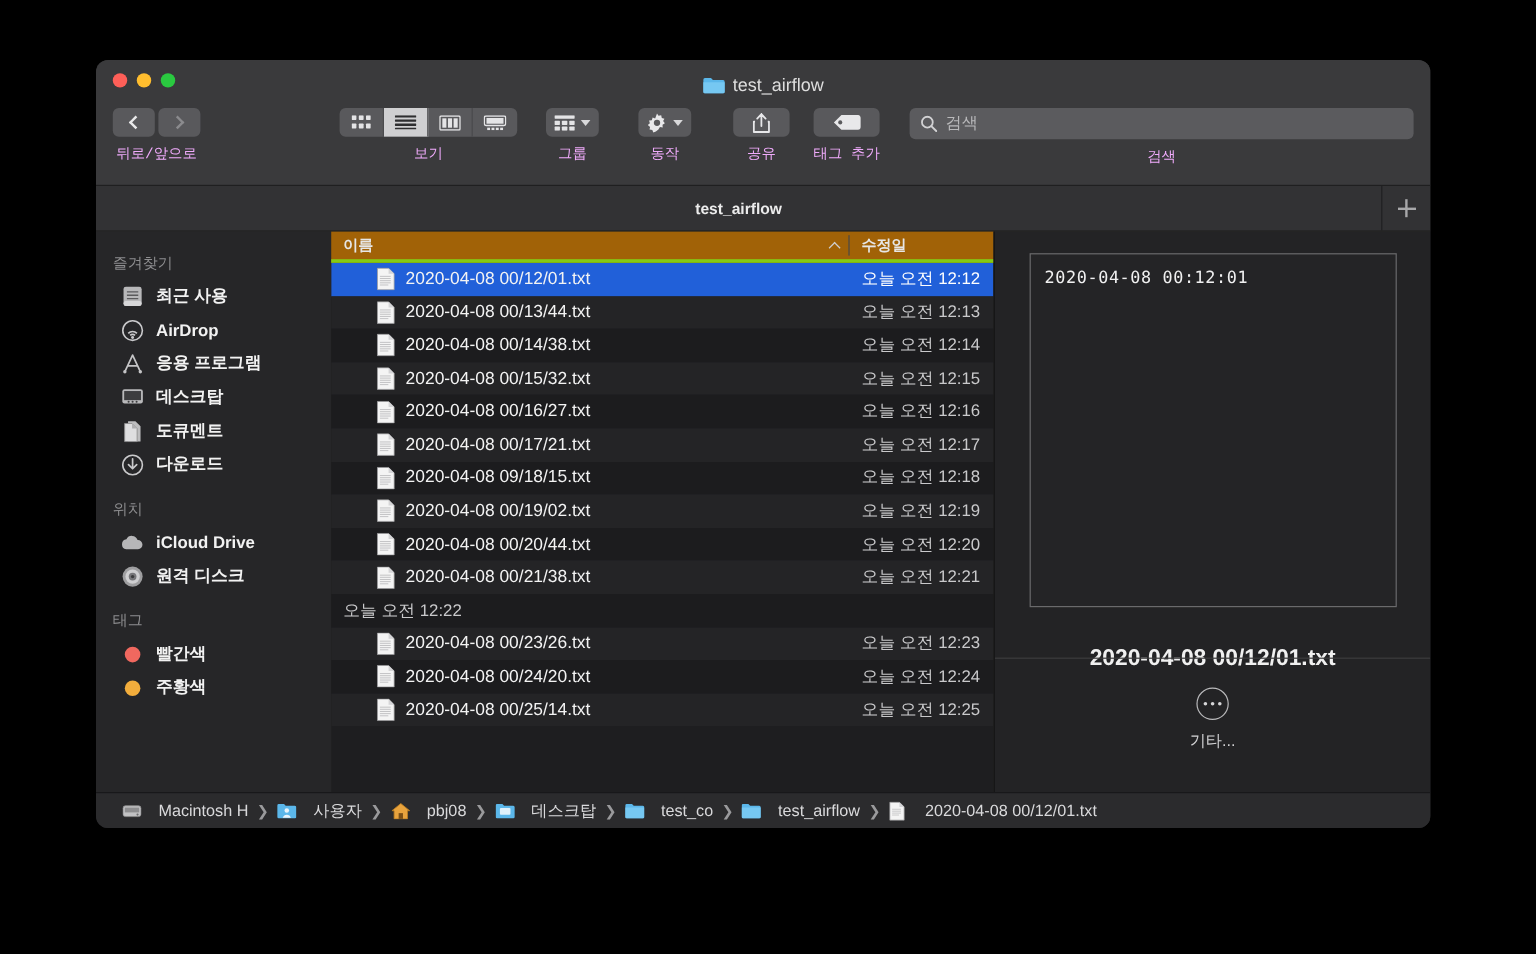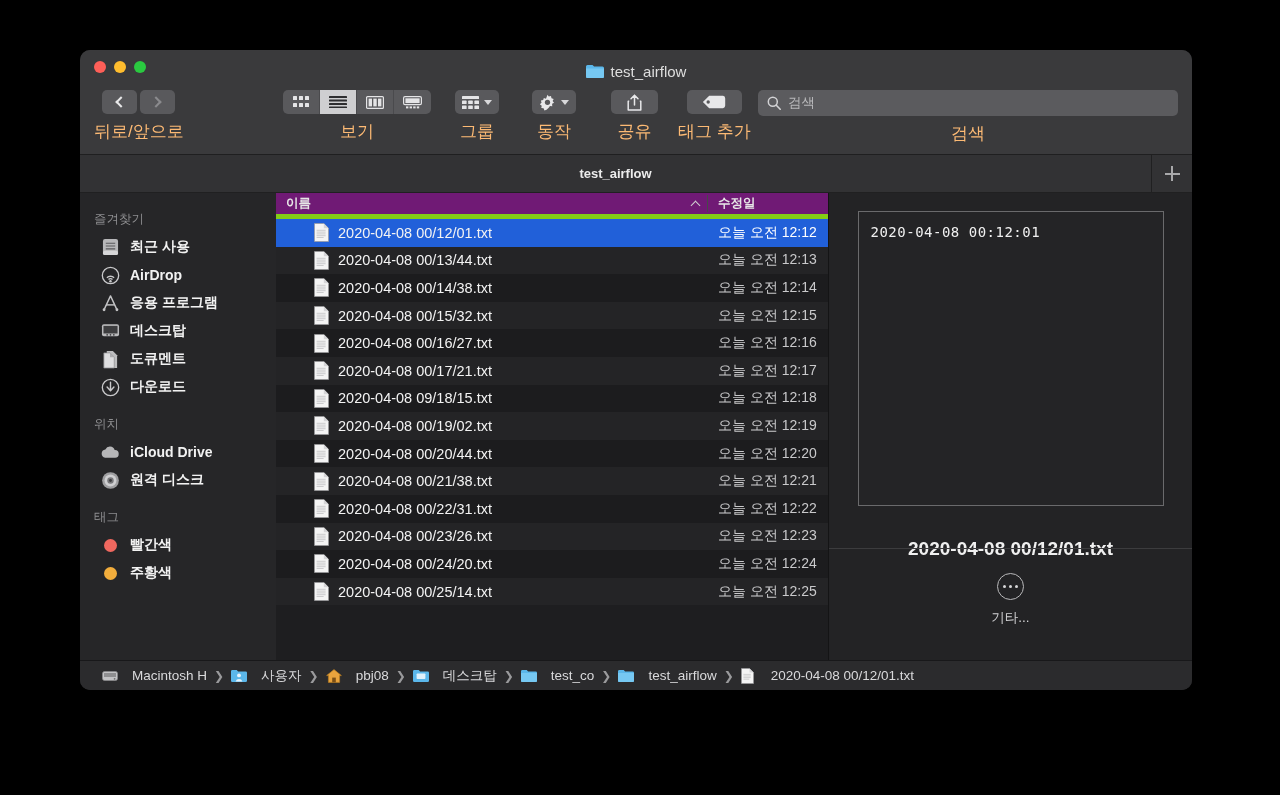--- a/index.html
+++ b/index.html
@@ -27,21 +27,21 @@
   .light.yellow { background:#ffbd2e; }
   .light.green  { background:#2ac940; }
 
   .win-title {
     position:absolute; left:0; right:0; top:11px; height:20px;
     display:flex; align-items:center; justify-content:center; gap:7px;
     font-size:15px; color:#dedede; font-weight:400;
   }
 
   .tb-group { position:absolute; top:40px; display:flex; flex-direction:column; align-items:center; }
-  .tb-label { margin-top:6px; font-size:17px; color:#fdba74; white-space:nowrap; }
+  .tb-label { margin-top:6px; font-size:12px; color:#f0abfc; white-space:nowrap;font-family:Liberation Mono, monospace; }
   .tb-row { display:flex; align-items:center; }
 
   .navbtns { display:flex; gap:3px; }
   .navbtn {
     width:35px; height:24px; background:#59595c; border-radius:5px;
     display:flex; align-items:center; justify-content:center;
   }
   .navbtn.left { border-radius:5px; }
   .chev { width:8px; height:8px; border-left:2px solid #e9e9ea; border-bottom:2px solid #e9e9ea; }
   .chev.back { transform:rotate(45deg); margin-left:3px; }
@@ -94,22 +94,22 @@
   }
   .sb-header { font-size:12.5px; color:#8e8e90; padding:6px 0 5px 14px; }
   .sb-item { height:28px; display:flex; align-items:center; gap:10px; padding-left:20px; }
   .sb-label { font-size:14px; color:#f2f2f2; font-weight:bold; white-space:nowrap; }
   .sb-icon { width:20px; height:20px; display:flex; align-items:center; justify-content:center; flex:0 0 20px; }
   .dot { width:13px; height:13px; border-radius:50%; }
 
   
   .listpane { flex:1; min-width:0; background:#1e1e20; display:flex; flex-direction:column; position:relative; }
   .col-head {
-    height:26px; background:#701a75; display:flex; align-items:center; flex:0 0 auto;
-    border-bottom:5px solid #84cc16; position:relative;
+    height:26px; background:#a16207; display:flex; align-items:center; flex:0 0 auto;
+    border-bottom:3px solid #84cc16; position:relative;
   }
   .ch { font-size:12.5px; color:#e6e6e6; font-weight:bold; }
   .ch-name { padding-left:10px; flex:0 0 432px; display:flex; align-items:center; justify-content:space-between; padding-right:8px; border-right:1px solid #48484a; }
   .sortarrow { width:7px; height:7px; border-left:1.6px solid #cfcfd1; border-top:1.6px solid #cfcfd1; transform:rotate(45deg); margin-bottom:-3px; }
   .ch-date { padding-left:10px; }
 
   .rows { flex:1; overflow:hidden; }
   .row { height:27.6px; display:flex; align-items:center; }
   .row.odd  { background:#242426; }
   .row.even { background:#1c1c1e; }
@@ -566,30 +566,20 @@
                   <path d="M9.8 0.5 v4.7 h4.7" fill="#d5d5d7"></path>
                   <g stroke="#b9b9bb" stroke-width="0.7">
                     <path d="M2.6 7.3h9M2.6 9.1h9M2.6 10.9h9M2.6 12.7h9M2.6 14.5h7"></path>
                   </g>
                 </svg></span>
               <span class="fname">2020-04-08 00/21/38.txt</span>
             </div>
             <div class="cell-date">오늘 오전 12:21</div>
           </div>
           <div class="row even">
-            <div class="cell-name">
-              <span class="docicon"><svg width="15" height="19" viewBox="0 0 15 19">
-                  <path d="M0.5 0.5 h9.3 L14.5 5.2 V18.5 H0.5 z" fill="#f4f4f4" stroke="#9a9a9c" stroke-width="0.7"></path>
-                  <path d="M9.8 0.5 v4.7 h4.7" fill="#d5d5d7"></path>
-                  <g stroke="#b9b9bb" stroke-width="0.7">
-                    <path d="M2.6 7.3h9M2.6 9.1h9M2.6 10.9h9M2.6 12.7h9M2.6 14.5h7"></path>
-                  </g>
-                </svg></span>
-              <span class="fname">2020-04-08 00/22/31.txt</span>
-            </div>
             <div class="cell-date">오늘 오전 12:22</div>
           </div>
           <div class="row odd">
             <div class="cell-name">
               <span class="docicon"><svg width="15" height="19" viewBox="0 0 15 19">
                   <path d="M0.5 0.5 h9.3 L14.5 5.2 V18.5 H0.5 z" fill="#f4f4f4" stroke="#9a9a9c" stroke-width="0.7"></path>
                   <path d="M9.8 0.5 v4.7 h4.7" fill="#d5d5d7"></path>
                   <g stroke="#b9b9bb" stroke-width="0.7">
                     <path d="M2.6 7.3h9M2.6 9.1h9M2.6 10.9h9M2.6 12.7h9M2.6 14.5h7"></path>
                   </g>

